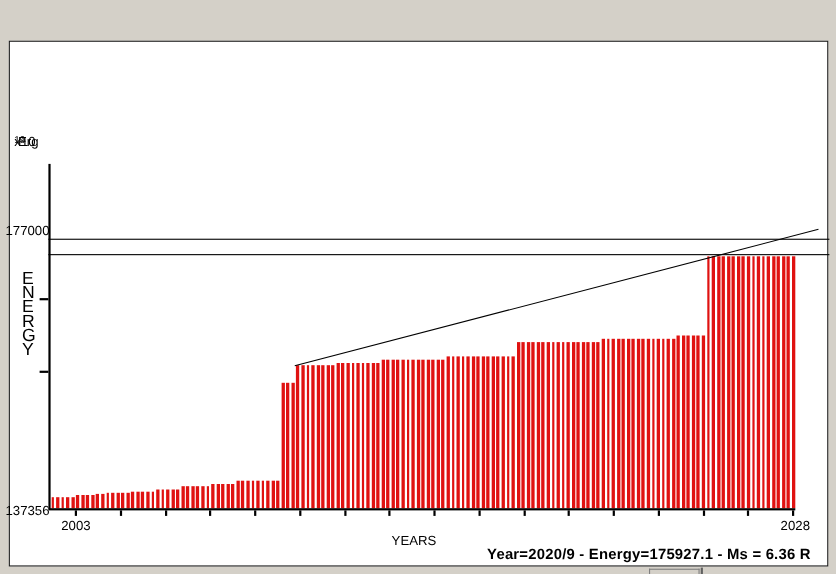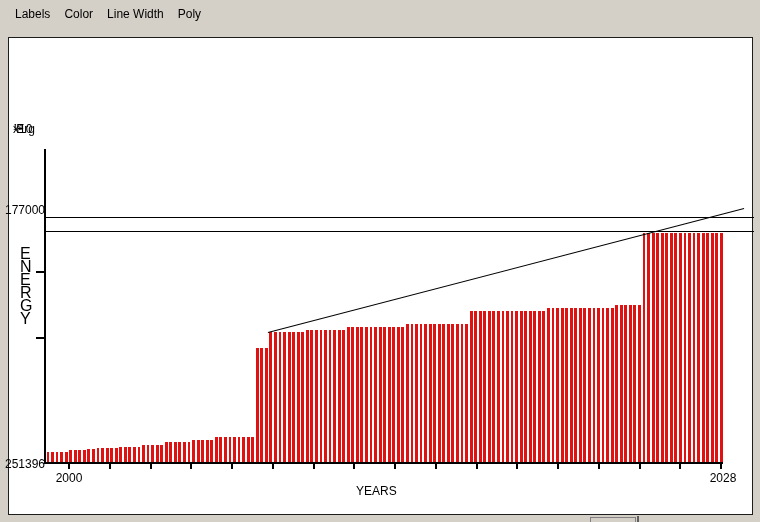--- a/index.html
+++ b/index.html
@@ -48,35 +48,29 @@
     position:absolute;left:590px;top:517px;width:44px;height:6px;
     background:#d4d0c8;border:1px solid #808080;border-bottom:none;
   }
   #footer-divider{position:absolute;left:637px;top:516px;width:2px;height:6px;background:#606060;}
 </style>
 </head>
 <body>
 
 <div id="screen">
 
-  <div id="menubar">
-    <span class="menu-item">Labels</span>
-    <span class="menu-item">Color</span>
-    <span class="menu-item">Line Width</span>
-    <span class="menu-item">Poly</span>
-  </div>
 
   <div id="panel">
     <div id="unit-label"><span>x10</span><sup>19</sup>&nbsp;<span>Erg</span></div>
 
     <div id="yaxis-line" class="blk"></div>
     <div id="vlabel">ENERGY</div>
 
     <div id="ylab-top" class="ylab" style="top:165px;">177000</div>
-    <div id="ylab-bottom" class="ylab" style="top:419px;">251396</div>
+    <div id="ylab-bottom" class="ylab" style="top:419px;">137356</div>
 
     <div id="reflines" style="left:0;top:0;width:0;height:0;">
         <div class="refline" style="top: 179px;"></div>
         <div class="refline" style="top: 192.5px;"></div>
       </div>
     <div id="bars-layer" style="left:0;top:0;width:0;height:0;">
         <div class="bar" style="left: 37.5px; top: 414px; width: 2.9px; height: 10px; background: rgb(224, 18, 17);"></div>
         <div class="bar" style="left: 42.05px; top: 414px; width: 2.9px; height: 10px; background: rgb(224, 18, 17);"></div>
         <div class="bar" style="left: 46.6px; top: 414px; width: 2.9px; height: 10px; background: rgb(224, 18, 17);"></div>
         <div class="bar" style="left: 51.15px; top: 414px; width: 2.9px; height: 10px; background: rgb(224, 18, 17);"></div>
@@ -246,21 +240,22 @@
         <div class="xtick" style="left: 588.75px;"></div>
         <div class="xtick" style="left: 629.5px;"></div>
         <div class="xtick" style="left: 670.25px;"></div>
         <div class="xtick" style="left: 711px;"></div>
       </div>
     <div id="yticks" style="left:0;top:0;width:0;height:0;">
         <div class="ytick blk" style="top: 233px;"></div>
         <div class="ytick blk" style="top: 299px;"></div>
       </div>
 
-    <div class="xlab" style="left:38px;">2000</div>
+    <div class="xlab" style="left:38px;">2003</div>
     <div class="xlab" style="left:692px;">2028</div>
     <div id="years-label">YEARS</div>
 
+    <div id="status-readout">Year=2020/9 - Energy=175927.1 - Ms = 6.36 R</div>
   </div>
 
   <div id="footer-fragment"></div>
   <div id="footer-divider"></div>
 </div>
 
 </body></html>

